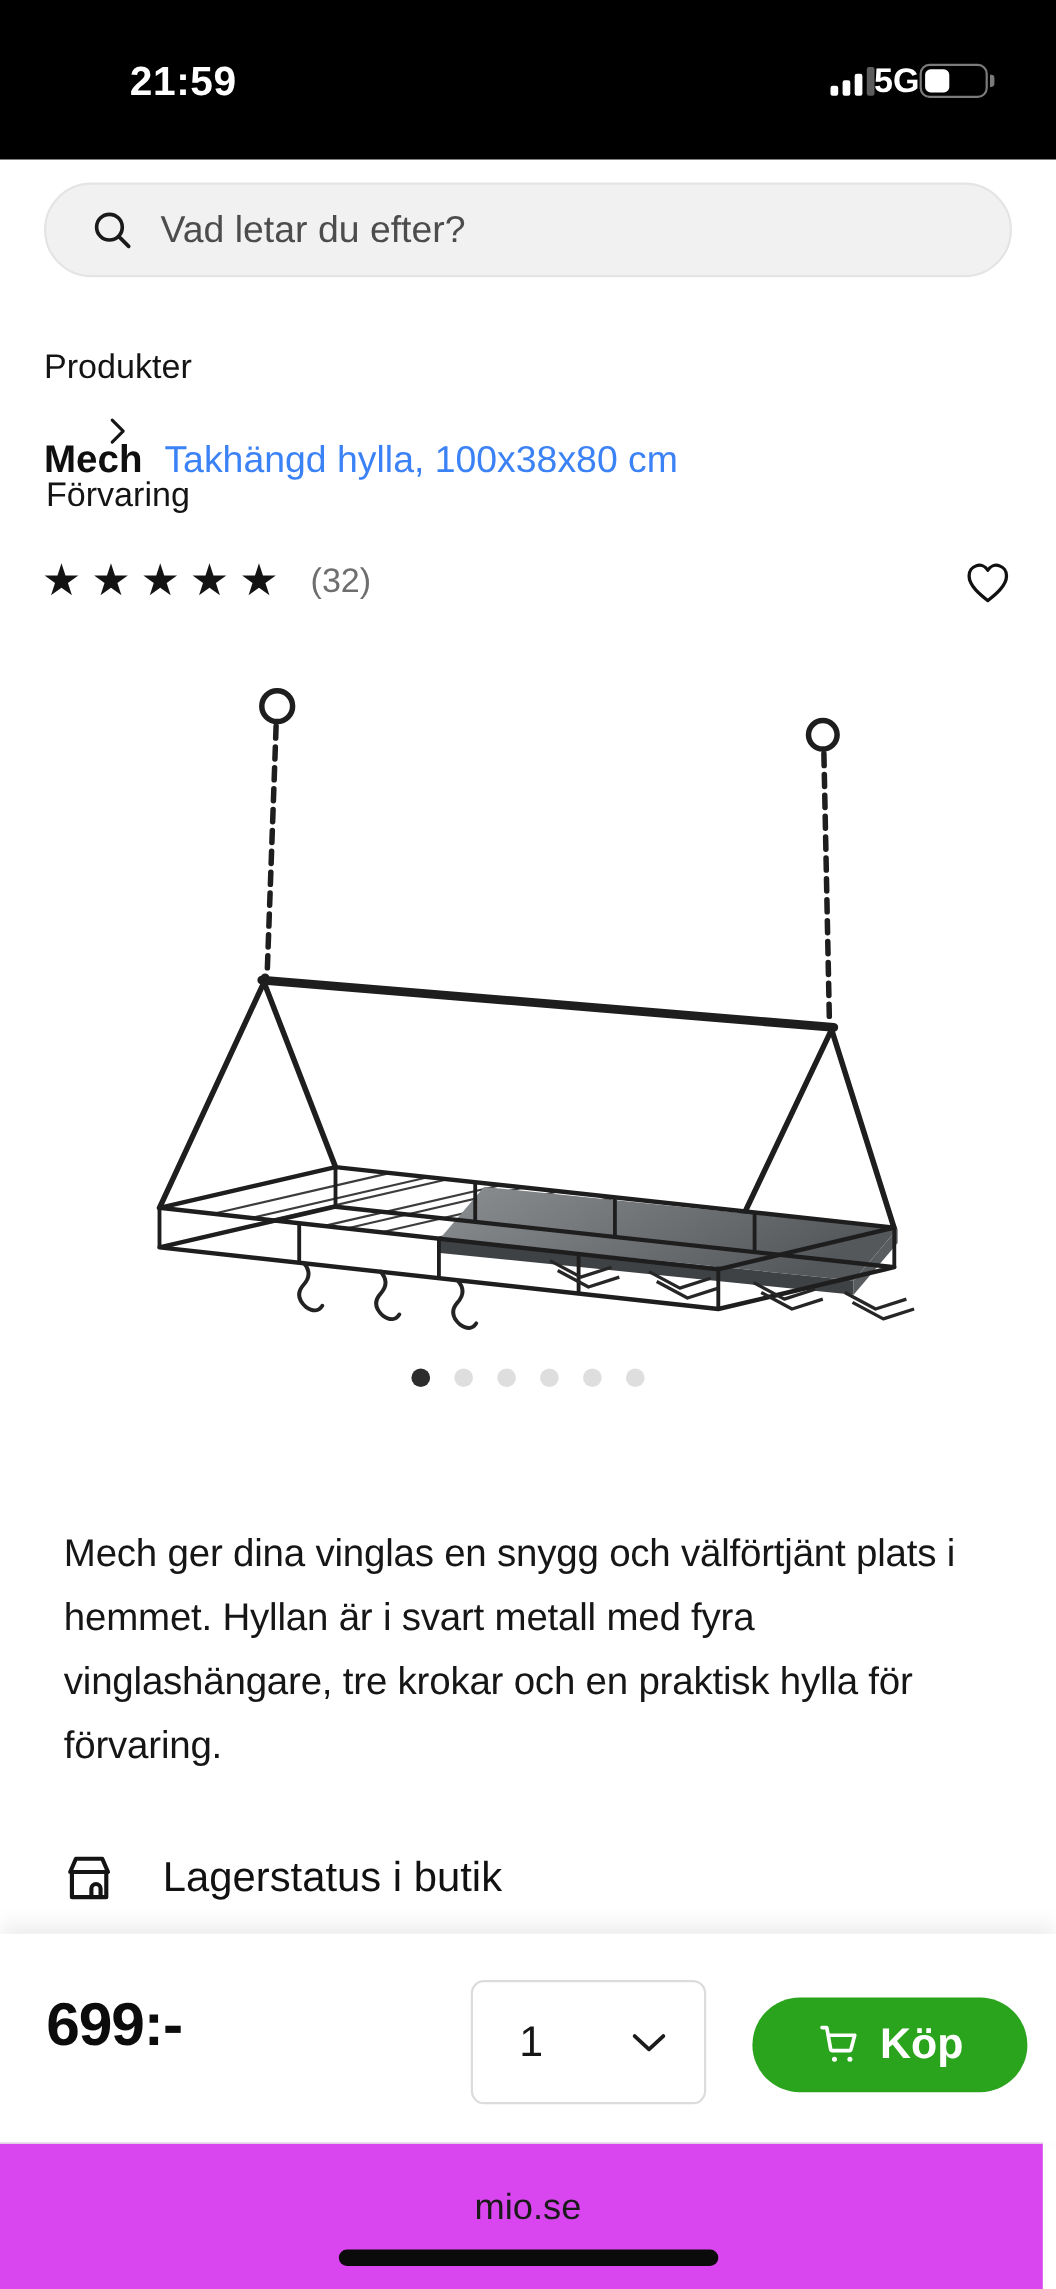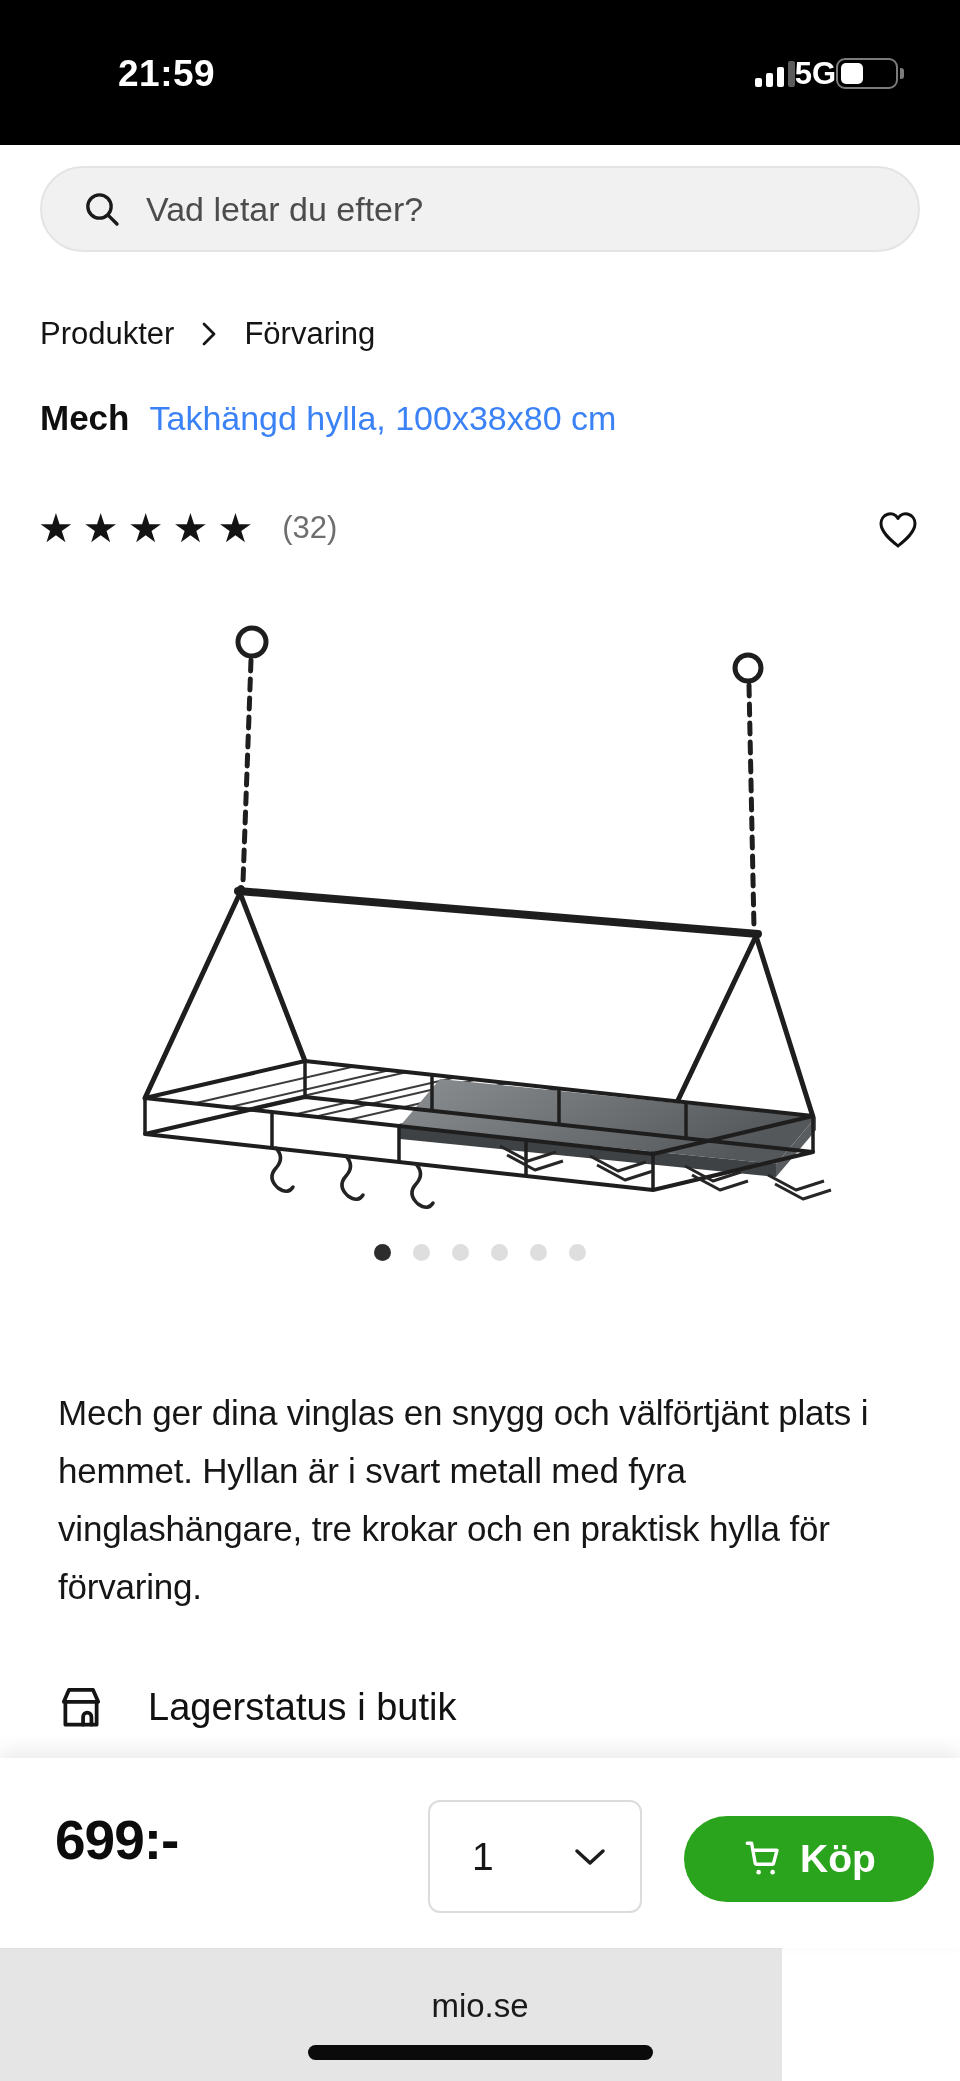--- a/index.html
+++ b/index.html
@@ -36,21 +36,21 @@
     background:#f1f1f2; border:2px solid #e4e4e4; border-radius:44px;
     display:flex; align-items:center; padding:0 40px; gap:24px;
   }
   .search-bar svg { flex:0 0 auto; }
   .search-placeholder { font-size:34px; color:#4c4c4c; }
 
   
   .breadcrumb {
     position:absolute; left:40px; top:316px;
     display:flex; align-items:center; gap:28px;
-    font-size:31px; color:#141414;
+    font-size:31px; color:#141414;flex-direction:column;
   }
 
   
   .title-row { position:absolute; left:40px; top:398px; display:flex; align-items:baseline; gap:20px; }
   .brand { font-size:35px; font-weight:700; color:#0f0f0f; }
   .prod-name { font-size:34px; color:#3b82f6; }
 
   
   .rating-row { position:absolute; left:38px; top:504px; width:884px; display:flex; align-items:center; }
   .stars { font-family:"DejaVu Sans", sans-serif; font-size:40px; letter-spacing:9px; color:#131313; line-height:1; }
@@ -73,39 +73,39 @@
 
   
   .stock-row { position:absolute; left:56px; top:1682px; display:flex; align-items:center; gap:42px; }
   .stock-label { font-size:38px; font-weight:500; color:#111; }
 
   
   .purchase-bar {
     position:absolute; left:0; top:1758px; width:960px; height:190px;
     background:#fff; box-shadow:0 -8px 18px rgba(0,0,0,.08);
   }
-  .price { position:absolute; left:55px; top:50px; font-size:55px; font-weight:700; color:#0c0c0c; letter-spacing:-1px; }
+  .price { position:absolute; left:42px; top:50px; font-size:55px; font-weight:700; color:#0c0c0c; letter-spacing:-1px; }
   .qty-select {
     position:absolute; left:428px; top:42px; width:214px; height:113px;
     background:#fff; border:2px solid #dcdcdc; border-radius:12px;
     display:flex; align-items:center; justify-content:space-between;
     padding:0 34px 0 42px; cursor:pointer;
   }
   .qty-value { font-size:39px; color:#161616; }
   .buy-button {
     position:absolute; left:684px; top:58px; width:250px; height:86px;
     background:#2aa41d; border:none; border-radius:57px; cursor:pointer;
     display:flex; align-items:center; justify-content:center; gap:16px;
   }
   .buy-label { font-size:39px; font-weight:700; color:#fff; }
 
   
   .footer {
-    position:absolute; left:0; top:1948px; width:782px; height:133px;
-    background:#e5e5e5; border-top:1px solid #e0e0e0;
+    position:absolute; left:0; top:1948px; width:948px; height:133px;
+    background:#d946ef; border-top:1px solid #e0e0e0;
   }
   .domain { position:absolute; left:0; top:38px; width:960px; text-align:center; font-size:33px; color:#1a1a1a; }
   .home-indicator { position:absolute; left:308px; top:96px; width:345px; height:15px; border-radius:9px; background:#0b0b0b; }
 </style>
 </head>
 <body>
 
 <header class="status-bar">
   <span class="status-time">21:59</span>
   <span class="status-right">

